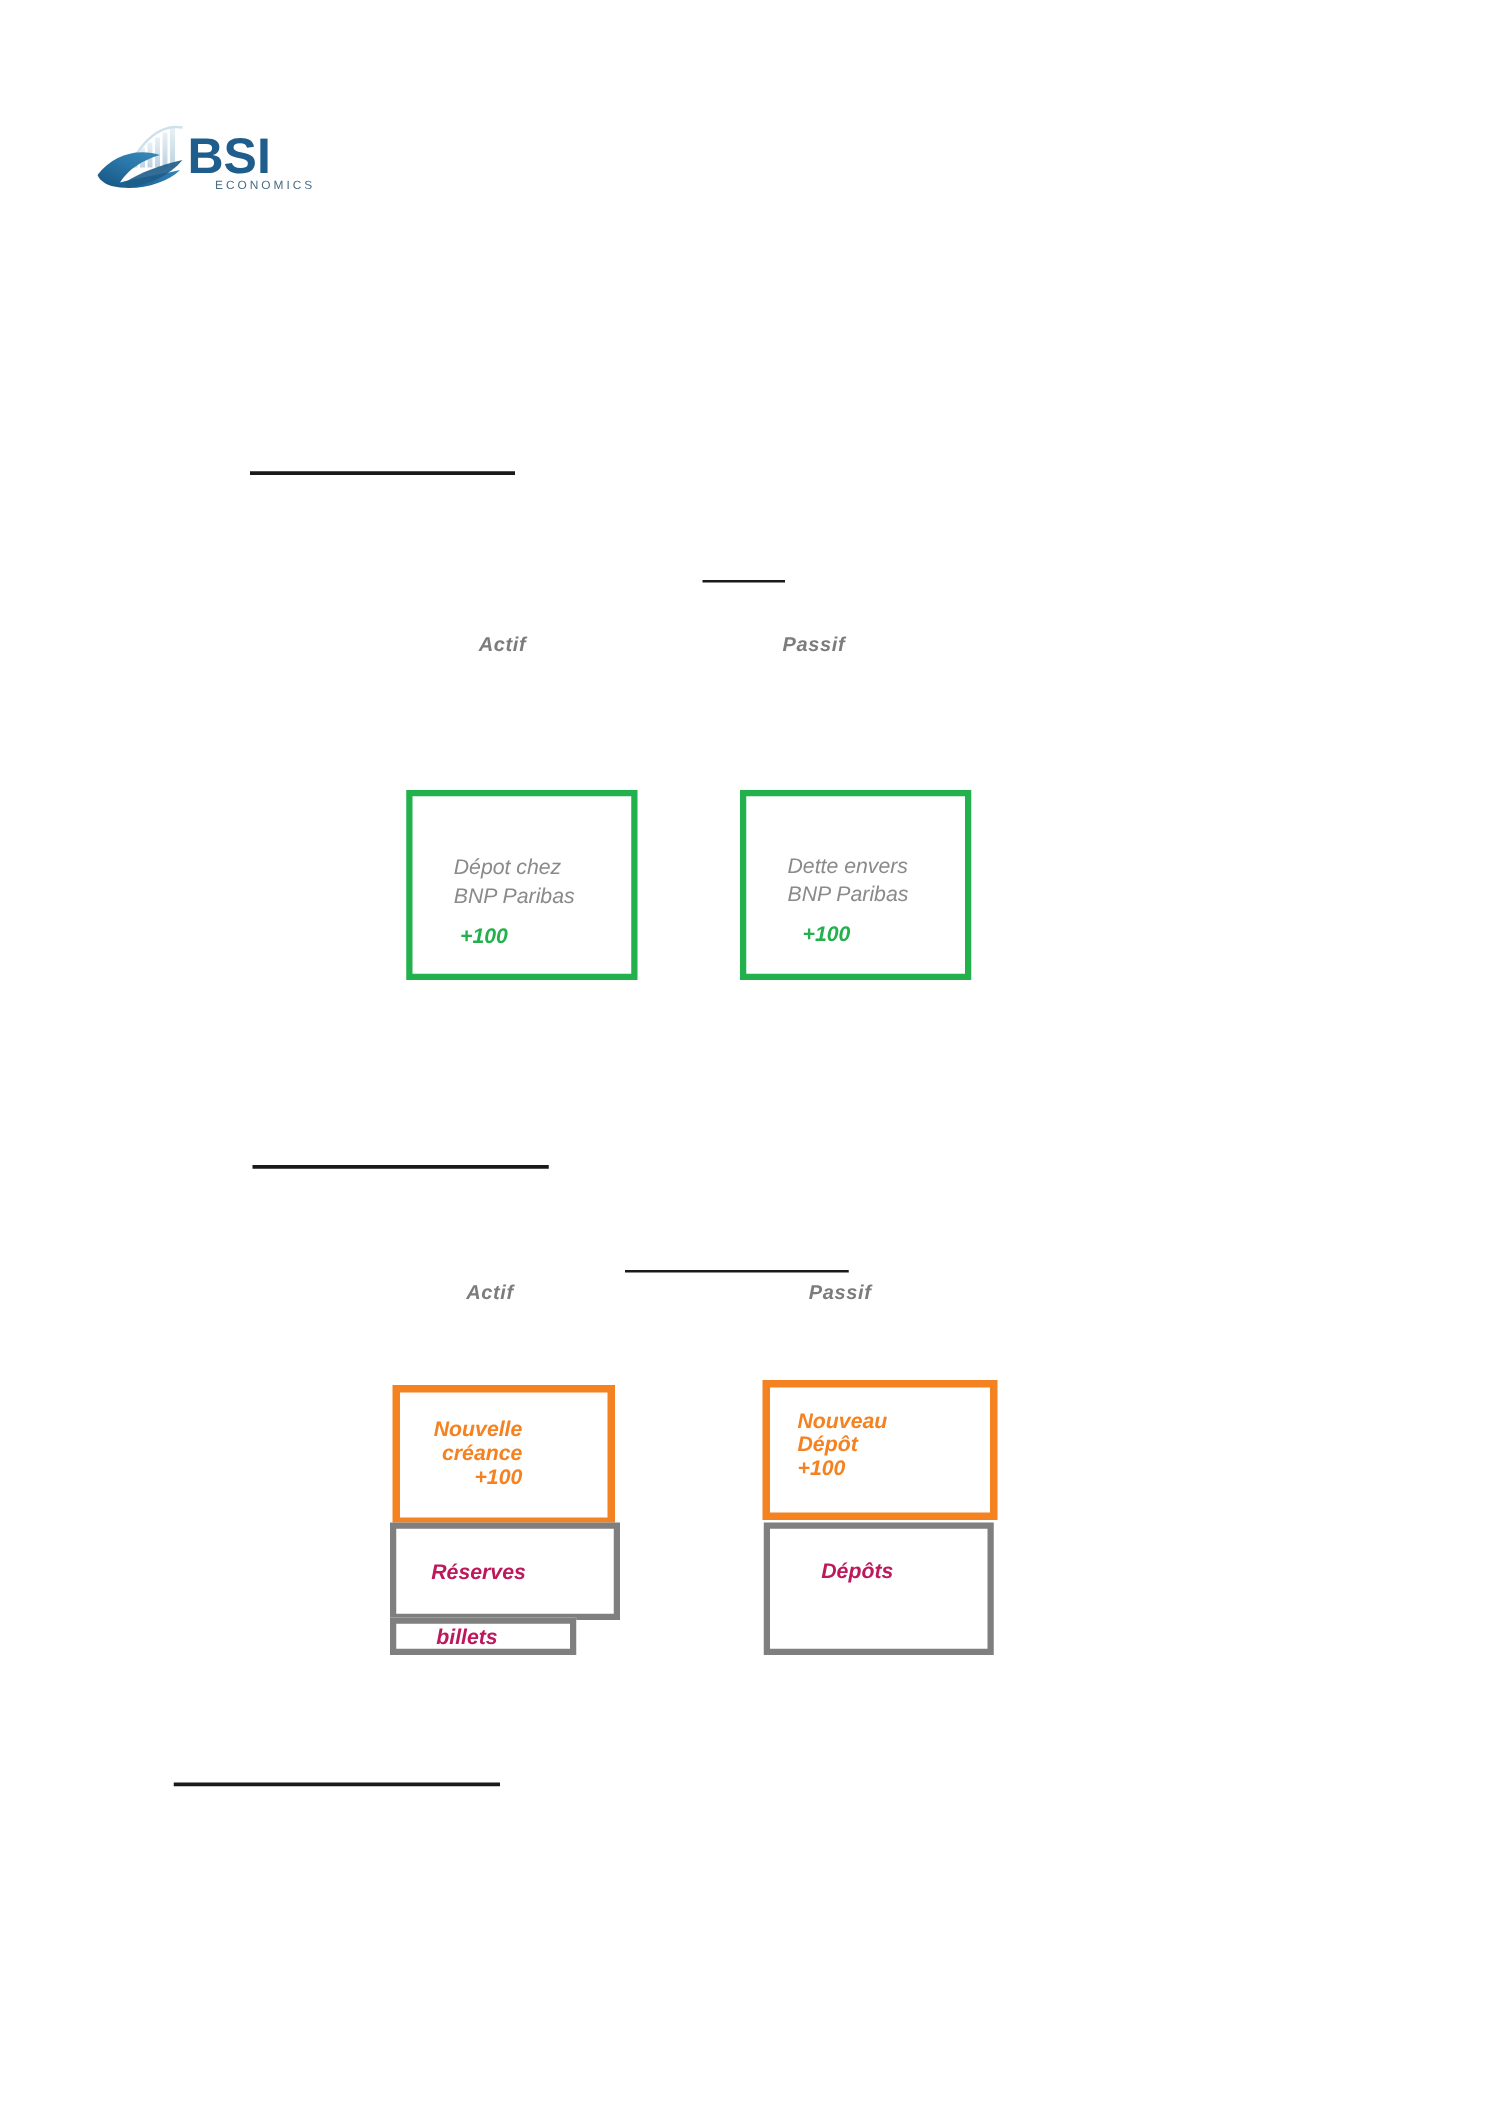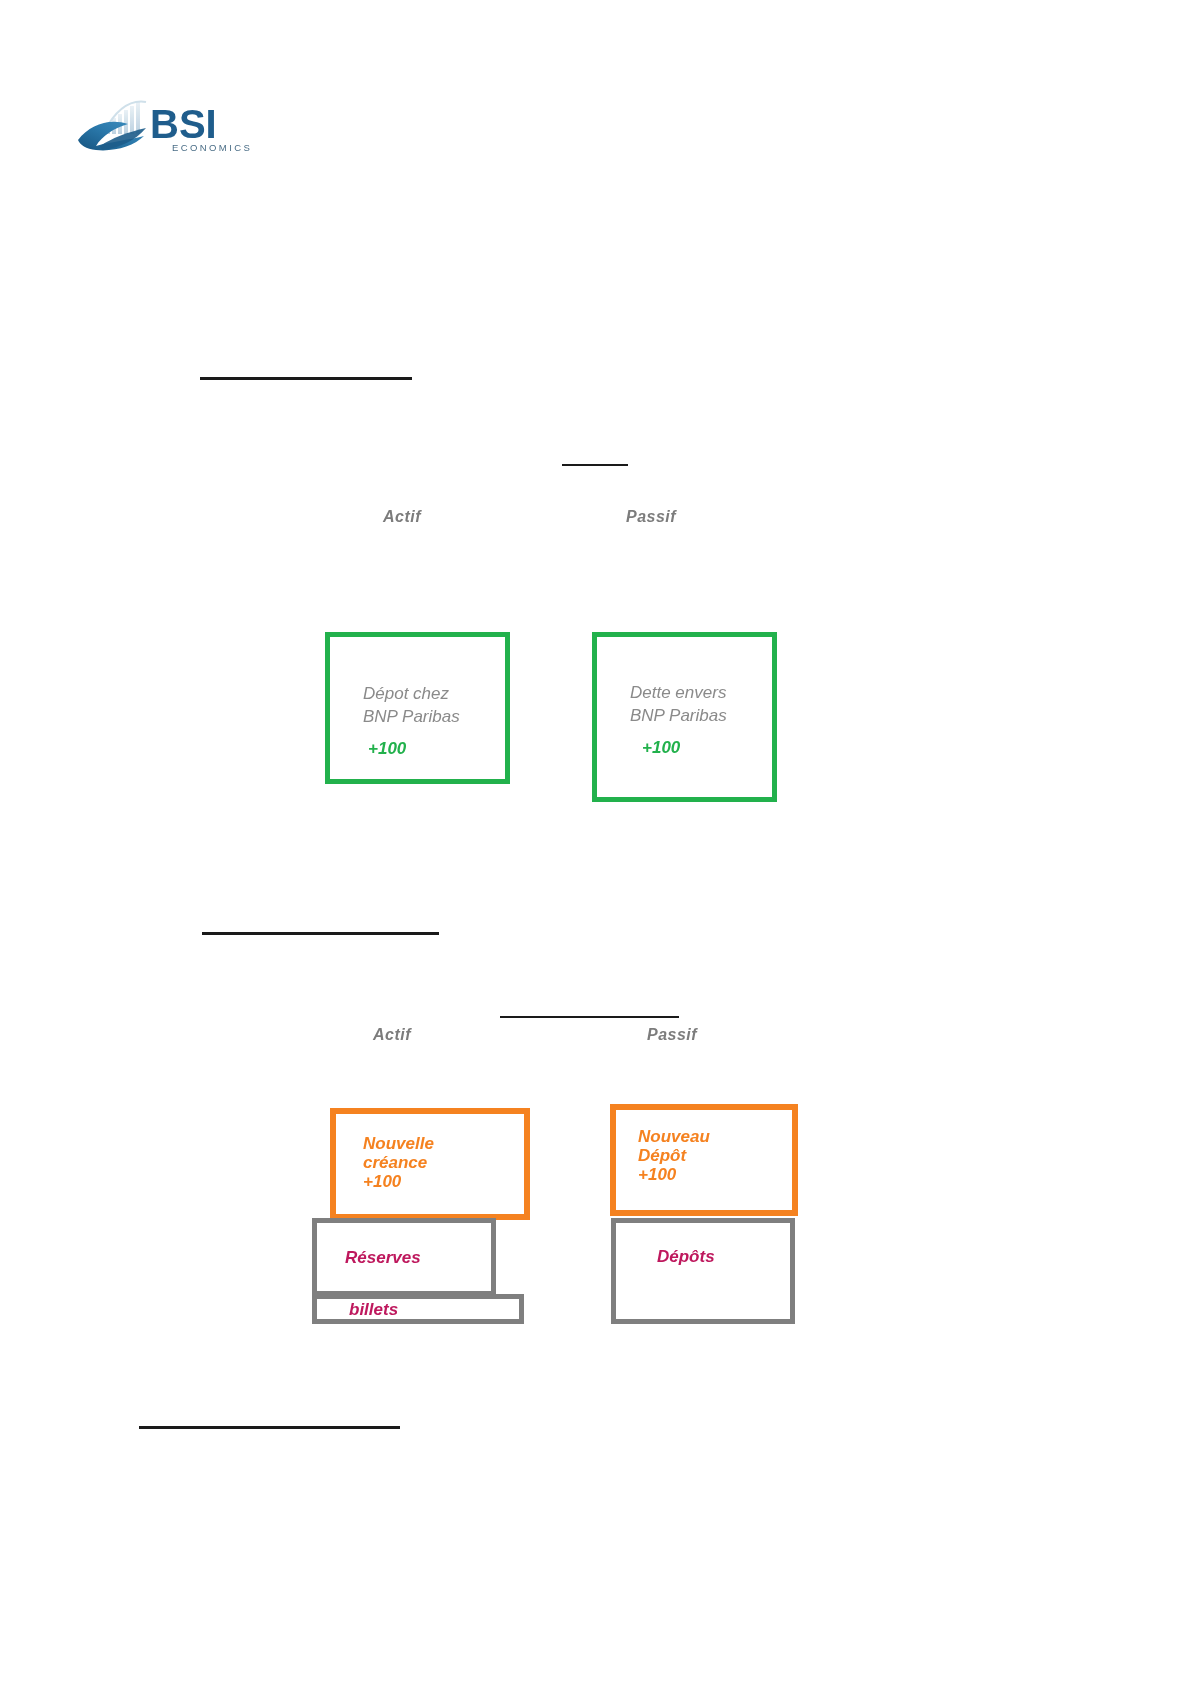--- a/index.html
+++ b/index.html
@@ -127,44 +127,44 @@
   <div class="col-label" style="left:383px; top:508px;">Actif</div>
 
   <div class="col-label" style="left:626px; top:508px;">Passif</div>
 
   <div class="tbox green-box" style="left:325px; top:632px; width:185px; height:152px;padding-left:48px;">
     <div class="box-text txt-gray" style="left:33px; top:45px;">Dépot chez
 BNP Paribas</div>
     <div class="box-text txt-green amount" style="left:38px; top:100px;">+100</div>
   </div>
 
-  <div class="tbox green-box" style="left:592px; top:632px; width:185px; height:170px;">
+  <div class="tbox green-box" style="left:592px; top:632px; width:185px; height:152px;">
     <div class="box-text txt-gray" style="left:33px; top:44px;">Dette envers
 BNP Paribas</div>
     <div class="box-text txt-green amount" style="left:45px; top:99px;">+100</div>
   </div>
 </div>
 
 <div>
 
   <div class="col-label" style="left:373px; top:1026px;">Actif</div>
 
   <div class="col-label" style="left:647px; top:1026px;">Passif</div>
 
-  <div class="tbox orange-box" style="left:330px; top:1108px; width:200px; height:112px;">
+  <div class="tbox orange-box" style="left:314px; top:1108px; width:178px; height:112px;text-align:right;">
     <div class="box-text txt-orange" style="left:27px; top:20px; line-height:19px;">Nouvelle
 créance
 +100</div>
   </div>
 
   <div class="tbox gray-box" style="left:312px; top:1218px; width:184px; height:78px;">
     <div class="box-text txt-dgray" style="left:28px; top:23px;">Réserves</div>
   </div>
 
-  <div class="tbox gray-box" style="left:312px; top:1294px; width:212px; height:30px;">
+  <div class="tbox gray-box" style="left:312px; top:1294px; width:149px; height:30px;">
     <div class="box-text txt-dgray" style="left:32px; top:-1px;">billets</div>
   </div>
 
   <div class="tbox orange-box" style="left:610px; top:1104px; width:188px; height:112px;">
     <div class="box-text txt-orange" style="left:22px; top:17px; line-height:19px;">Nouveau
 Dépôt
 +100</div>
   </div>
 
   <div class="tbox gray-box" style="left:611px; top:1218px; width:184px; height:106px;padding-left:28px;">

